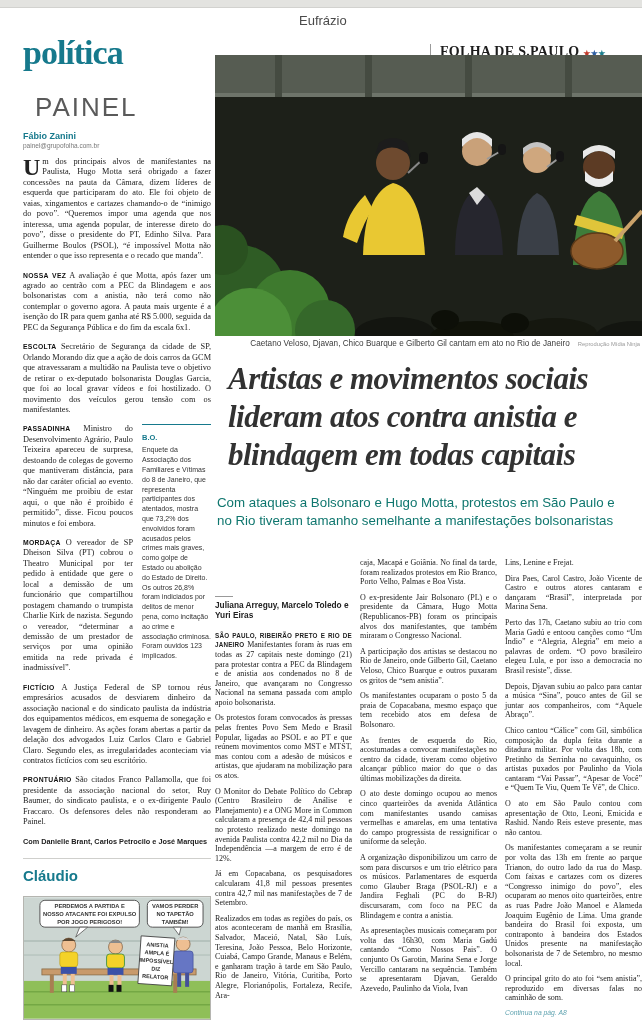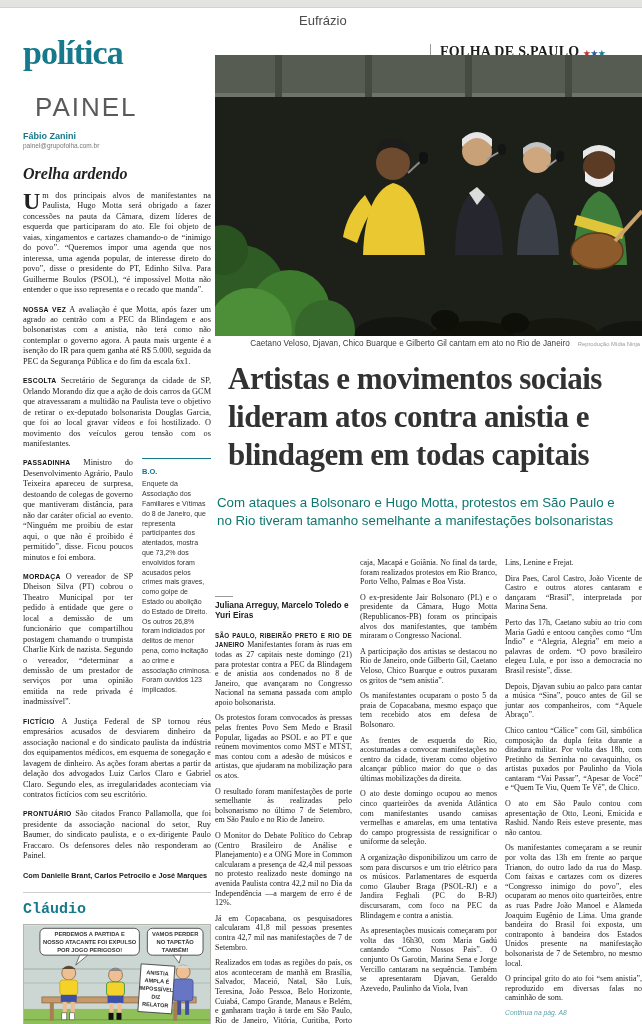--- a/index.html
+++ b/index.html
@@ -36,21 +36,21 @@
   .plabel{font-family:"Liberation Sans",sans-serif;font-weight:bold;font-size:6.8px;
           letter-spacing:.3px;color:#111;}
   .two-sub{display:flex;gap:9px;}
   .sub-left{width:110px;}
   .sub-right{width:69px;}
   .bo-label{font-family:"Liberation Sans",sans-serif;font-weight:bold;font-size:7.5px;color:#16798c;
             border-top:1px solid #16798c;padding-top:8px;margin-bottom:3px;}
   .bo-text{font-family:"Liberation Sans",sans-serif;font-size:7px;line-height:1.4;color:#333;text-align:left;}
   .credits{font-family:"Liberation Sans",sans-serif;font-weight:bold;font-size:7.3px;color:#222;margin-top:4px;}
   .claudio-rule{border:0;border-top:1px solid #cfcfcc;margin:12px 0 8px 0;}
-  .claudio-title{font-family:Liberation Mono, monospace;font-weight:900;font-size:15px;color:#16798c;margin-bottom:6px;}
+  .claudio-title{font-family:Liberation Sans, sans-serif;font-weight:900;font-size:15px;color:#16798c;margin-bottom:12px;}
   .cartoon-frame{width:186px;height:122px;border:1px solid #b5b5b0;}
 
   
   .photo{top:55px;left:215px;width:427px;height:281px;}
   .caption-row{top:339px;left:217px;width:423px;display:flex;align-items:baseline;
                font-family:"Liberation Sans",sans-serif;justify-content:flex-end;}
   .caption{font-size:8.2px;color:#3c3c3c;}
   .credit{font-size:5.8px;color:#9a9a9a;margin-left:8px;white-space:nowrap;}
 
   
@@ -87,21 +87,20 @@
       <span>segunda-feira, 22 de setembro de 2025</span>
       <span class="pagenum">A6</span>
     </div>
   </div>
 
   <div class="abs leftcol">
     <div class="section-name">política</div>
     <div class="painel-title">PAINEL</div>
     <div class="painel-author">Fábio Zanini</div>
     <div class="painel-email">painel@grupofolha.com.br</div>
-    <div class="orelha">Orelha ardendo</div>
 
     <p class="pp lead"><span class="dropcap">U</span><span>m dos principais alvos de manifestantes na Paulista, Hugo Motta será obrigado a fazer concessões na pauta da Câmara, dizem líderes de esquerda que participaram do ato. Ele foi objeto de vaias, xingamentos e cartazes chamando-o de “inimigo do povo”. “Queremos impor uma agenda que nos interessa, uma agenda popular, de interesse direto do povo”, disse o presidente do PT, Edinho Silva. Para Guilherme Boulos (PSOL), “é impossível Motta não entender o que isso representa e o recado que manda”.</span></p>
 
     <p class="pp"><span class="plabel">NOSSA VEZ</span> <span>A avaliação é que Motta, após fazer um agrado ao centrão com a PEC da Blindagem e aos bolsonaristas com a anistia, não terá como não contemplar o governo agora. A pauta mais urgente é a isenção do IR para quem ganha até R$ 5.000, seguida da PEC da Segurança Pública e do fim da escala 6x1.</span></p>
     <p class="pp"><span class="plabel">ESCOLTA</span> <span>Secretário de Segurança da cidade de SP, Orlando Morando diz que a ação de dois carros da GCM que atravessaram a multidão na Paulista teve o objetivo de retirar o ex-deputado bolsonarista Douglas Garcia, que foi ao local gravar vídeos e foi hostilizado. O movimento dos veículos gerou tensão com os manifestantes.</span></p>
 
     <div class="two-sub">
       <div class="sub-left">
         <p class="pp"><span class="plabel">PASSADINHA</span> <span>Ministro do Desenvolvimento Agrário, Paulo Teixeira apareceu de surpresa, destoando de colegas de governo que mantiveram distância, para não dar caráter oficial ao evento. “Ninguém me proibiu de estar aqui, o que não é proibido é permitido”, disse. Ficou poucos minutos e foi embora.</span></p>
         <p class="pp"><span class="plabel">MORDAÇA</span> <span>O vereador de SP Dheison Silva (PT) cobrou o Theatro Municipal por ter pedido à entidade que gere o local a demissão de um funcionário que compartilhou postagem chamando o trumpista Charlie Kirk de nazista. Segundo o vereador, “determinar a demissão de um prestador de serviços por uma opinião emitida na rede privada é inadmissível”.</span></p>
@@ -247,30 +246,29 @@
     <ellipse cx="420" cy="282" rx="40" ry="16" fill="#131510"></ellipse>
     <ellipse cx="230" cy="265" rx="14" ry="10" fill="#0d0f08"></ellipse>
     <ellipse cx="300" cy="268" rx="14" ry="10" fill="#0d0f08"></ellipse>
   </svg>
 
   <div class="abs caption-row">
     <span class="caption">Caetano Veloso, Djavan, Chico Buarque e Gilberto Gil cantam em ato no Rio de Janeiro</span>
     <span class="credit">Reprodução Mídia Ninja</span>
   </div>
 
-  <h1 class="abs headline" style="margin:0;">Artistas e movimentos sociais lideram atos contra anistia e blindagem em todas capitais</h1>
+  <h1 class="abs headline" style="margin:0;font-style:italic;">Artistas e movimentos sociais lideram atos contra anistia e blindagem em todas capitais</h1>
   <div class="abs subhead">Com ataques a Bolsonaro e Hugo Motta, protestos em São Paulo e no Rio tiveram tamanho semelhante a manifestações bolsonaristas</div>
 
   <div class="abs col col1">
     <hr class="byline-rule">
     <div class="byline">Juliana Arreguy, Marcelo Toledo e Yuri Eiras</div>
     <p><span class="dateline">SÃO PAULO, RIBEIRÃO PRETO E RIO DE JANEIRO</span> <span>Manifestantes foram às ruas em todas as 27 capitais neste domingo (21) para protestar contra a PEC da Blindagem e de anistia aos condenados no 8 de Janeiro, que avançaram no Congresso Nacional na semana passada com amplo apoio bolsonarista.</span></p>
     <div>
         <p>Os protestos foram convocados às pressas pelas frentes Povo Sem Medo e Brasil Popular, ligadas ao PSOL e ao PT e que reúnem movimentos como MST e MTST, mas contou com a adesão de músicos e artistas, que ajudaram na mobilização para os atos.</p>
-        <p>O resultado foram manifestações de porte semelhante às realizadas pelo bolsonarismo no último 7 de Setembro, em São Paulo e no Rio de Janeiro.</p>
         <p>O Monitor do Debate Político do Cebrap (Centro Brasileiro de Análise e Planejamento) e a ONG More in Common calcularam a presença de 42,4 mil pessoas no protesto realizado neste domingo na avenida Paulista contra 42,2 mil no Dia da Independência —a margem de erro é de 12%.</p>
         <p>Já em Copacabana, os pesquisadores calcularam 41,8 mil pessoas presentes contra 42,7 mil nas manifestações de 7 de Setembro.</p>
         <p>Realizados em todas as regiões do país, os atos aconteceram de manhã em Brasília, Salvador, Maceió, Natal, São Luís, Teresina, João Pessoa, Belo Horizonte, Cuiabá, Campo Grande, Manaus e Belém, e ganharam tração à tarde em São Paulo, Rio de Janeiro, Vitória, Curitiba, Porto Alegre, Florianópolis, Fortaleza, Recife, Ara-</p>
       </div>
   </div>
 
   <div class="abs col col2">
     <div>
         <p>caja, Macapá e Goiânia. No final da tarde, foram realizados protestos em Rio Branco, Porto Velho, Palmas e Boa Vista.</p>
         <p>O ex-presidente Jair Bolsonaro (PL) e o presidente da Câmara, Hugo Motta (Republicanos-PB) foram os principais alvos dos manifestantes, que também miraram o Congresso Nacional.</p>

